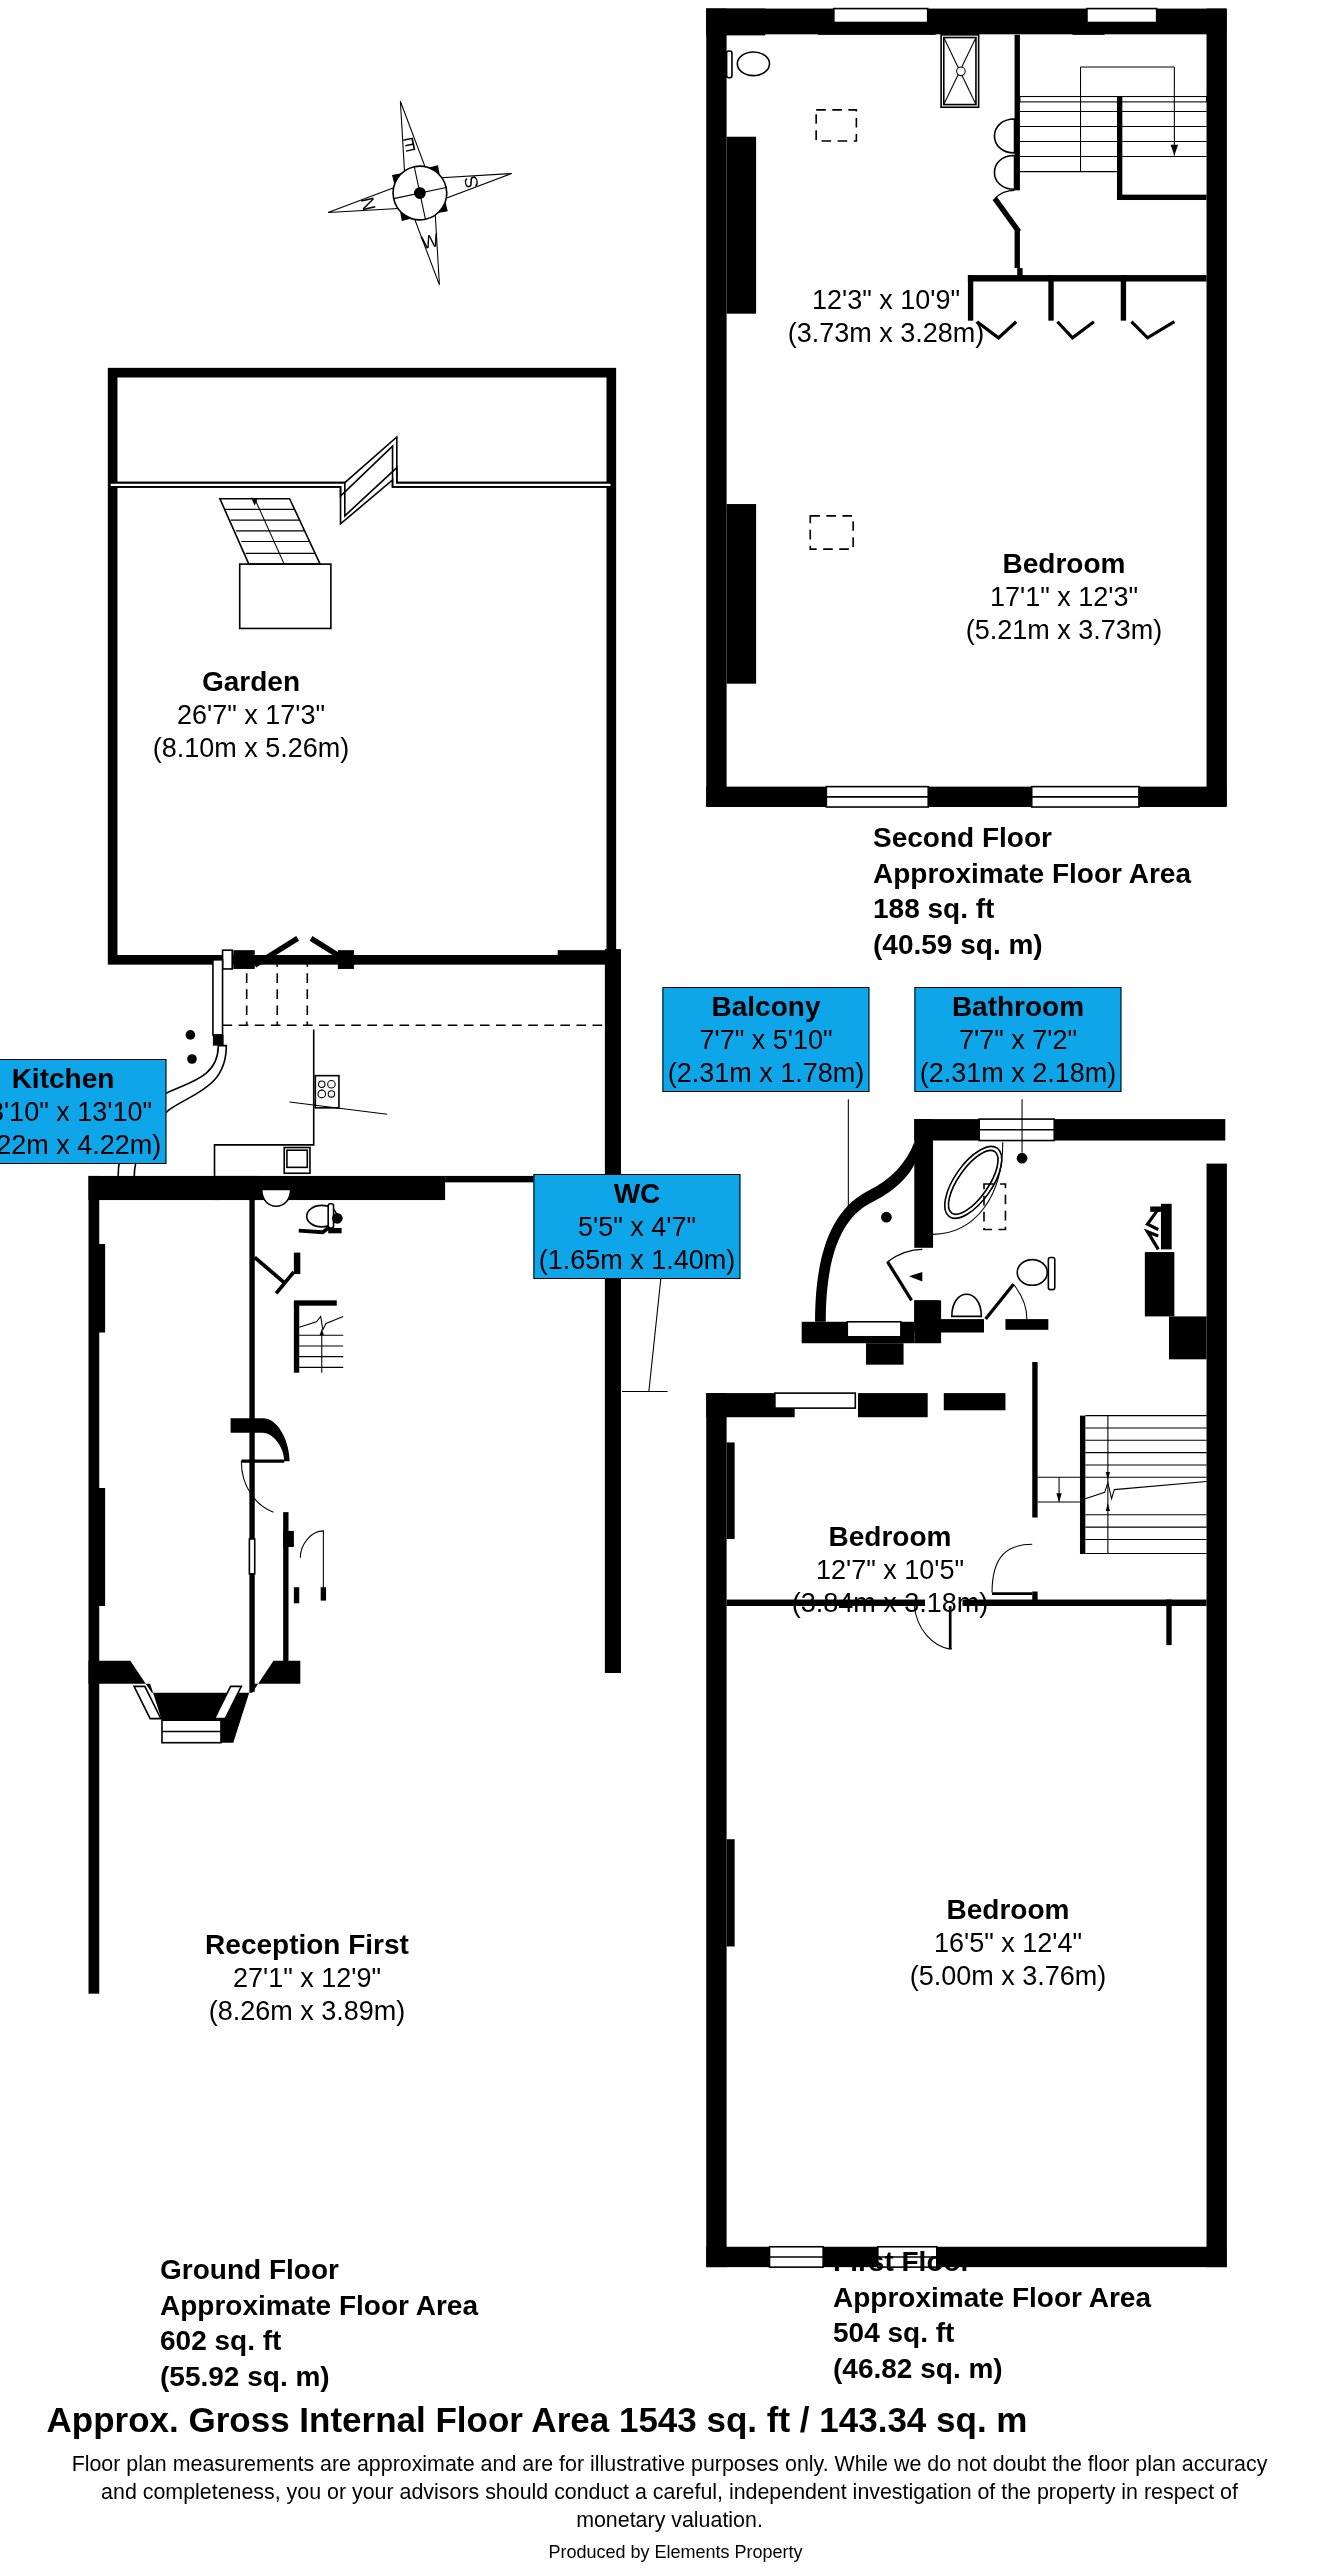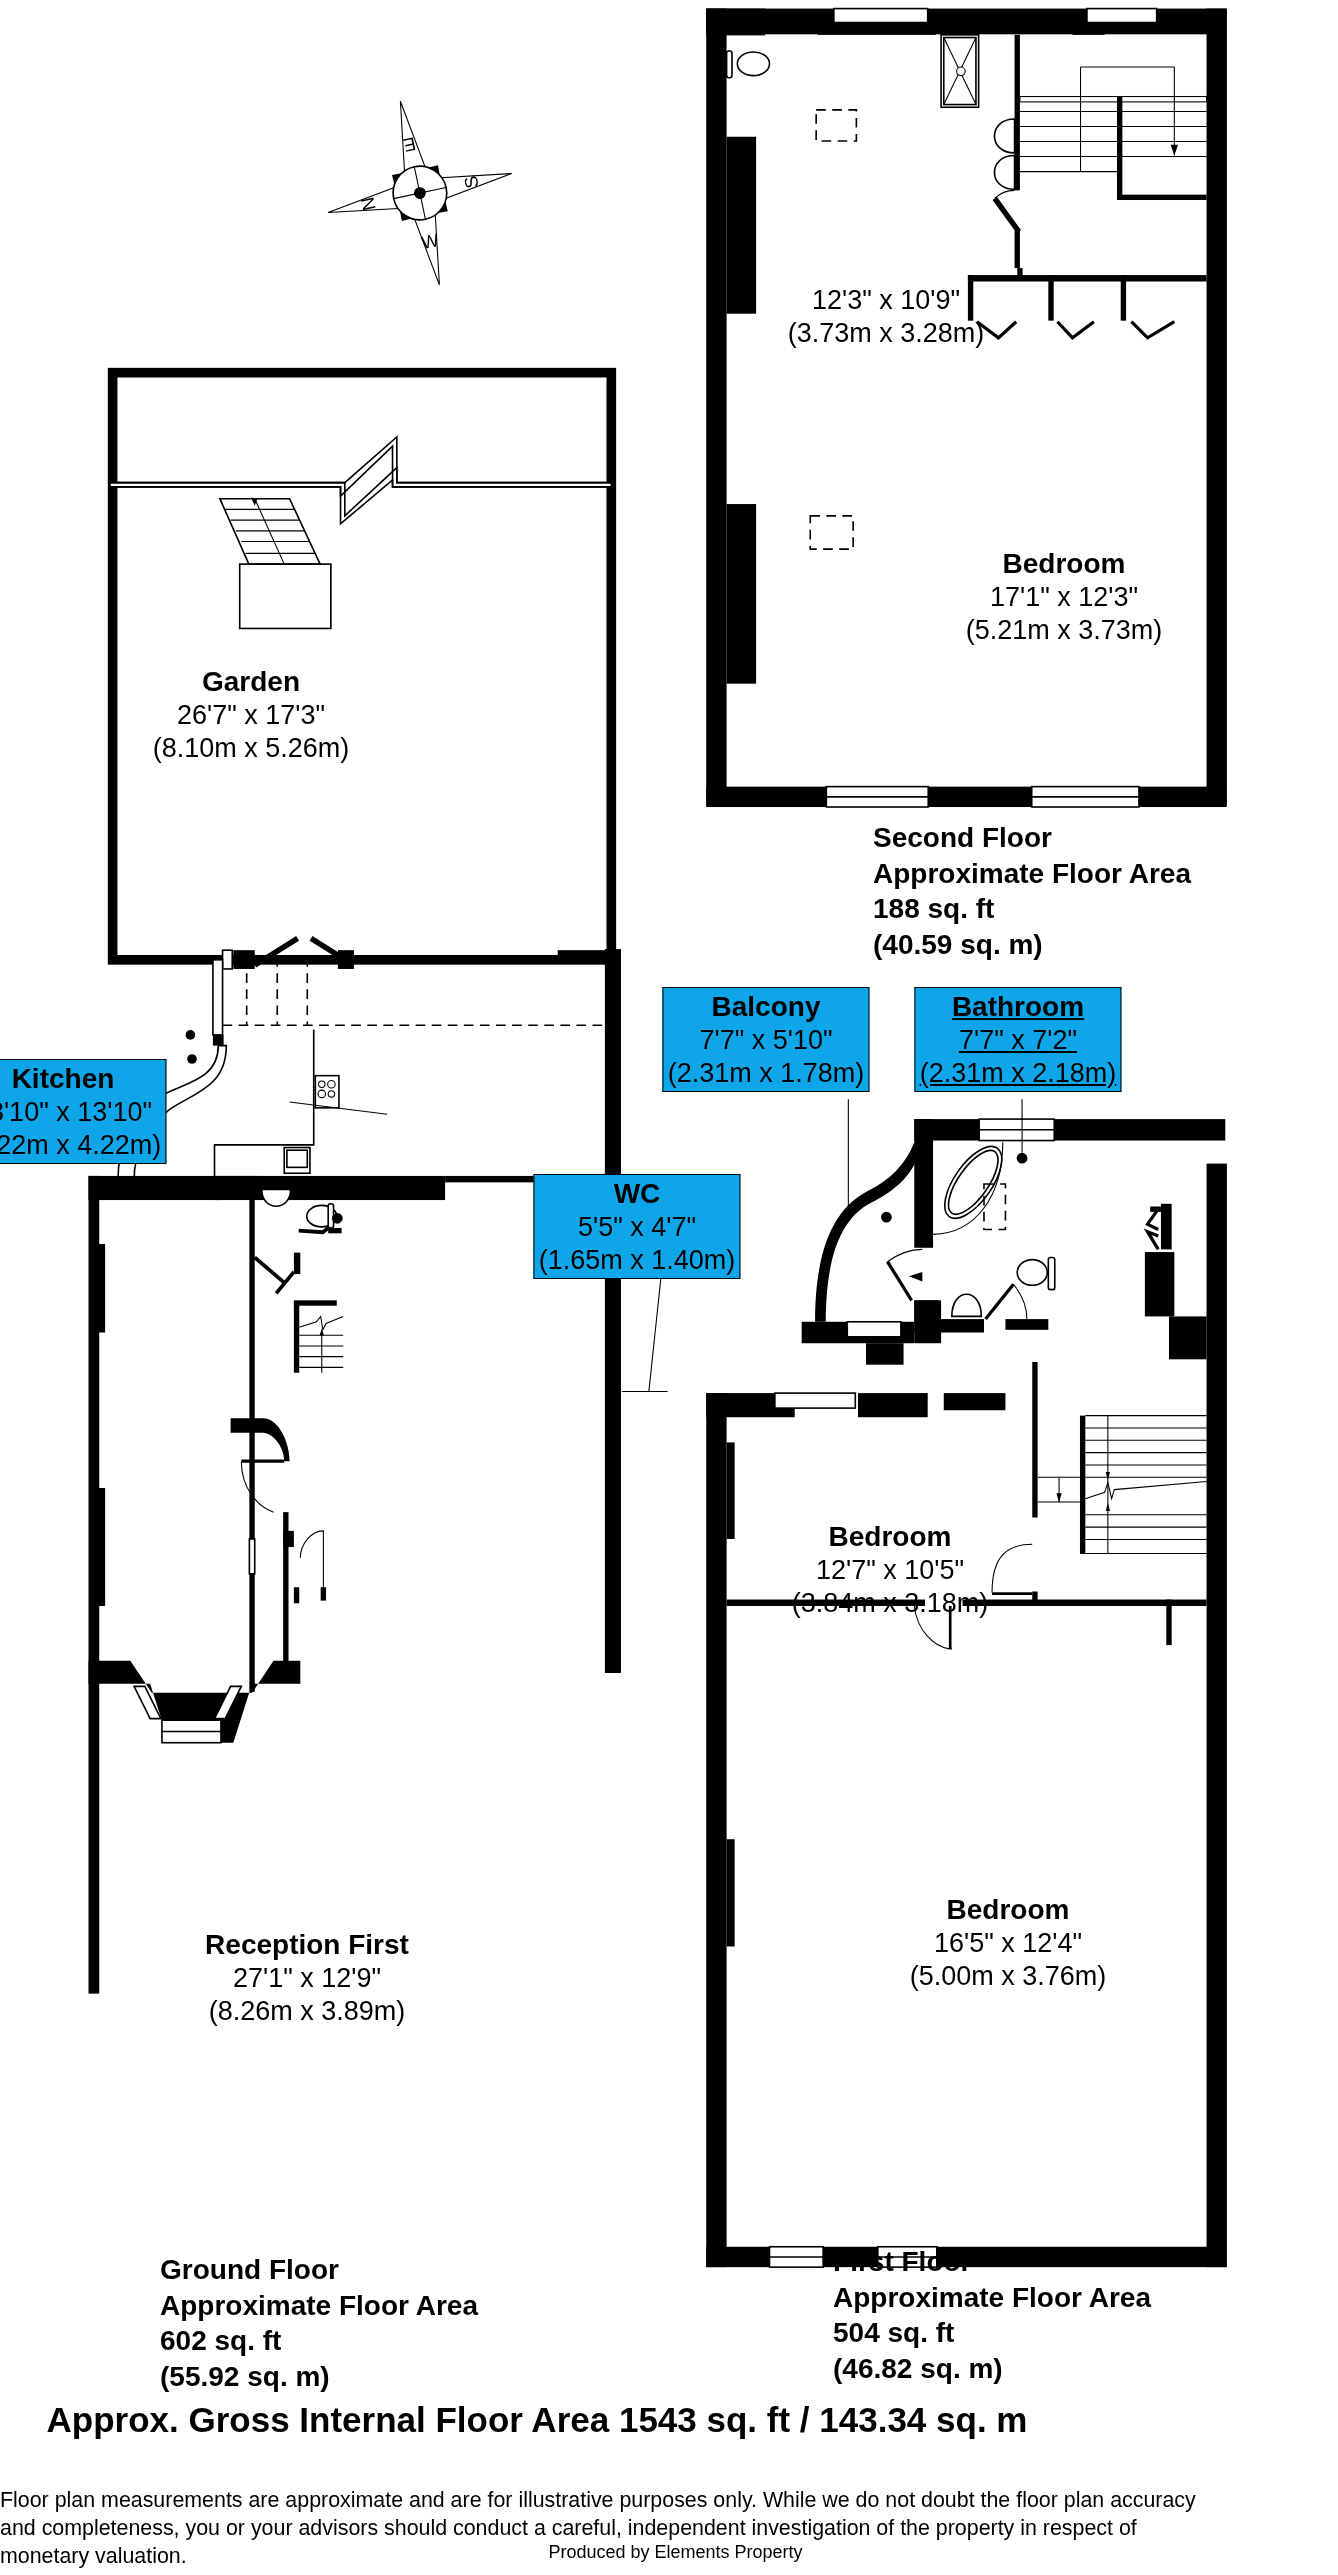--- a/index.html
+++ b/index.html
@@ -11,21 +11,21 @@
   .dash { fill: none; stroke: #000; stroke-width: 3; stroke-dasharray: 18 12; }
   .win { fill: #fff; stroke: #000; stroke-width: 3; }
   .fix { fill: #fff; stroke: #000; stroke-width: 3; }
   .doorleaf { stroke: #000; stroke-width: 10; fill: none; }
   .label { position: absolute; text-align: center; line-height: 1.22; white-space: nowrap; transform: translateX(-50%); }
   .label .name { font-weight: bold; font-size: 28px; }
   .label .dim { font-size: 27px; }
   .boxed { border: 1.6px solid #000; background: #0ea5e9; padding: 2.1px 4.3px 1.1px; transform: none; }
   .floor-caption { position: absolute; text-align: left; font-weight: bold; font-size: 28px; line-height: 1.27; transform: translateX(-50%); white-space: nowrap; }
   .gross { position: absolute; left: 0; width: 1074px; top: 2400px; text-align: center; font-weight: bold; font-size: 35px; }
-  .disclaimer { position: absolute; left: 0; width: 1339px; top: 2451px; font-size: 21.4px; line-height: 1.3; margin-top: 36px; }
+  .disclaimer { position: absolute; left: 0; width: 1339px; top: 2451px; text-align: center; font-size: 21.4px; line-height: 1.3; }
   .disclaimer div { white-space: nowrap; }
   .producer { position: absolute; left: 6px; width: 1339px; top: 2542px; text-align: center; font-size: 18px; }
   .compass-letter { font-family: "Liberation Sans", sans-serif; font-size: 34px; }
 </style>
 </head>
 <body>
 
 <svg class="plan" viewBox="0 0 2497 4804" xmlns="http://www.w3.org/2000/svg">
 
   <g transform="translate(783,360) rotate(-12)">
@@ -370,21 +370,21 @@
   <div>Approximate Floor Area</div>
   <div>602 sq. ft</div>
   <div>(55.92 sq. m)</div>
 </div>
 
 <div class="label boxed" style="left: 766px; top: 987px; transform: translateX(-50%);">
   <div class="name">Balcony</div>
   <div class="dim">7'7" x 5'10"</div>
   <div class="dim">(2.31m x 1.78m)</div>
 </div>
-<div class="label boxed" style="left: 1018px; top: 987px; transform: translateX(-50%); text-decoration: underline;">
+<div class="label boxed" style="left: 1018px; top: 987px; transform: translateX(-50%);">
   <div class="name">Bathroom</div>
   <div class="dim">7'7" x 7'2"</div>
   <div class="dim">(2.31m x 2.18m)</div>
 </div>
 <div class="label" style="left:890px; top:1520px;">
   <div class="name">Bedroom</div>
   <div class="dim">12'7" x 10'5"</div>
   <div class="dim">(3.84m x 3.18m)</div>
 </div>
 <div class="label" style="left:1008px; top:1893px;">

